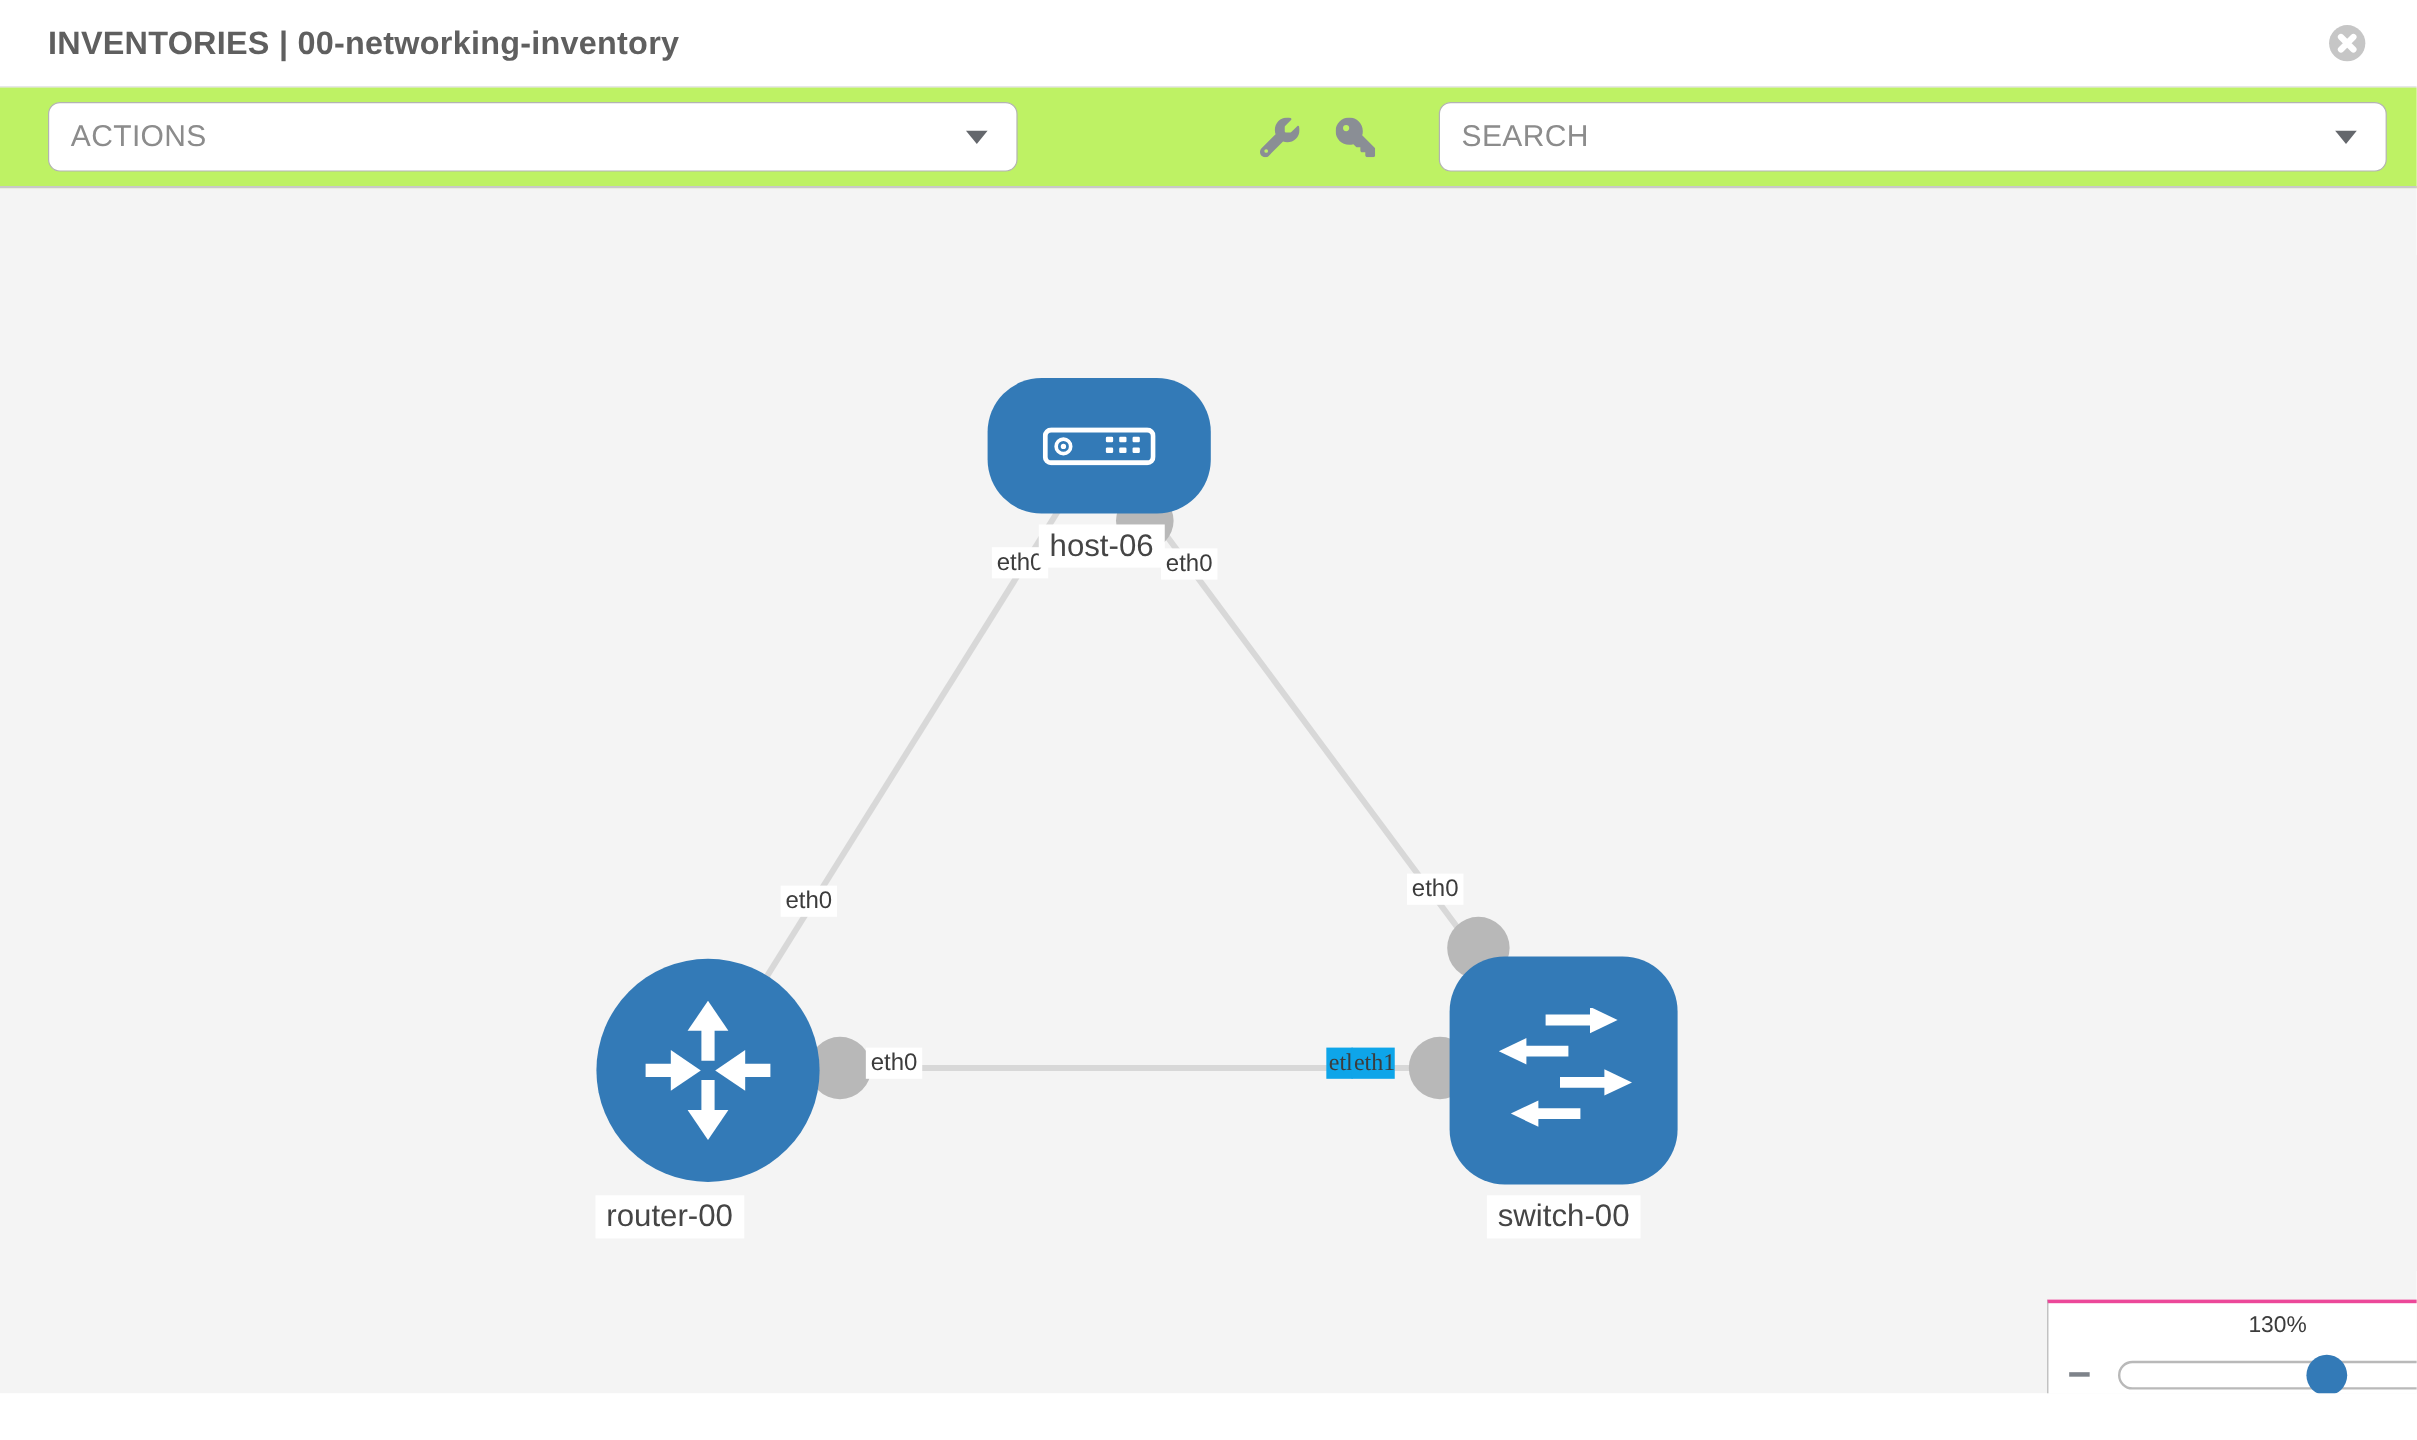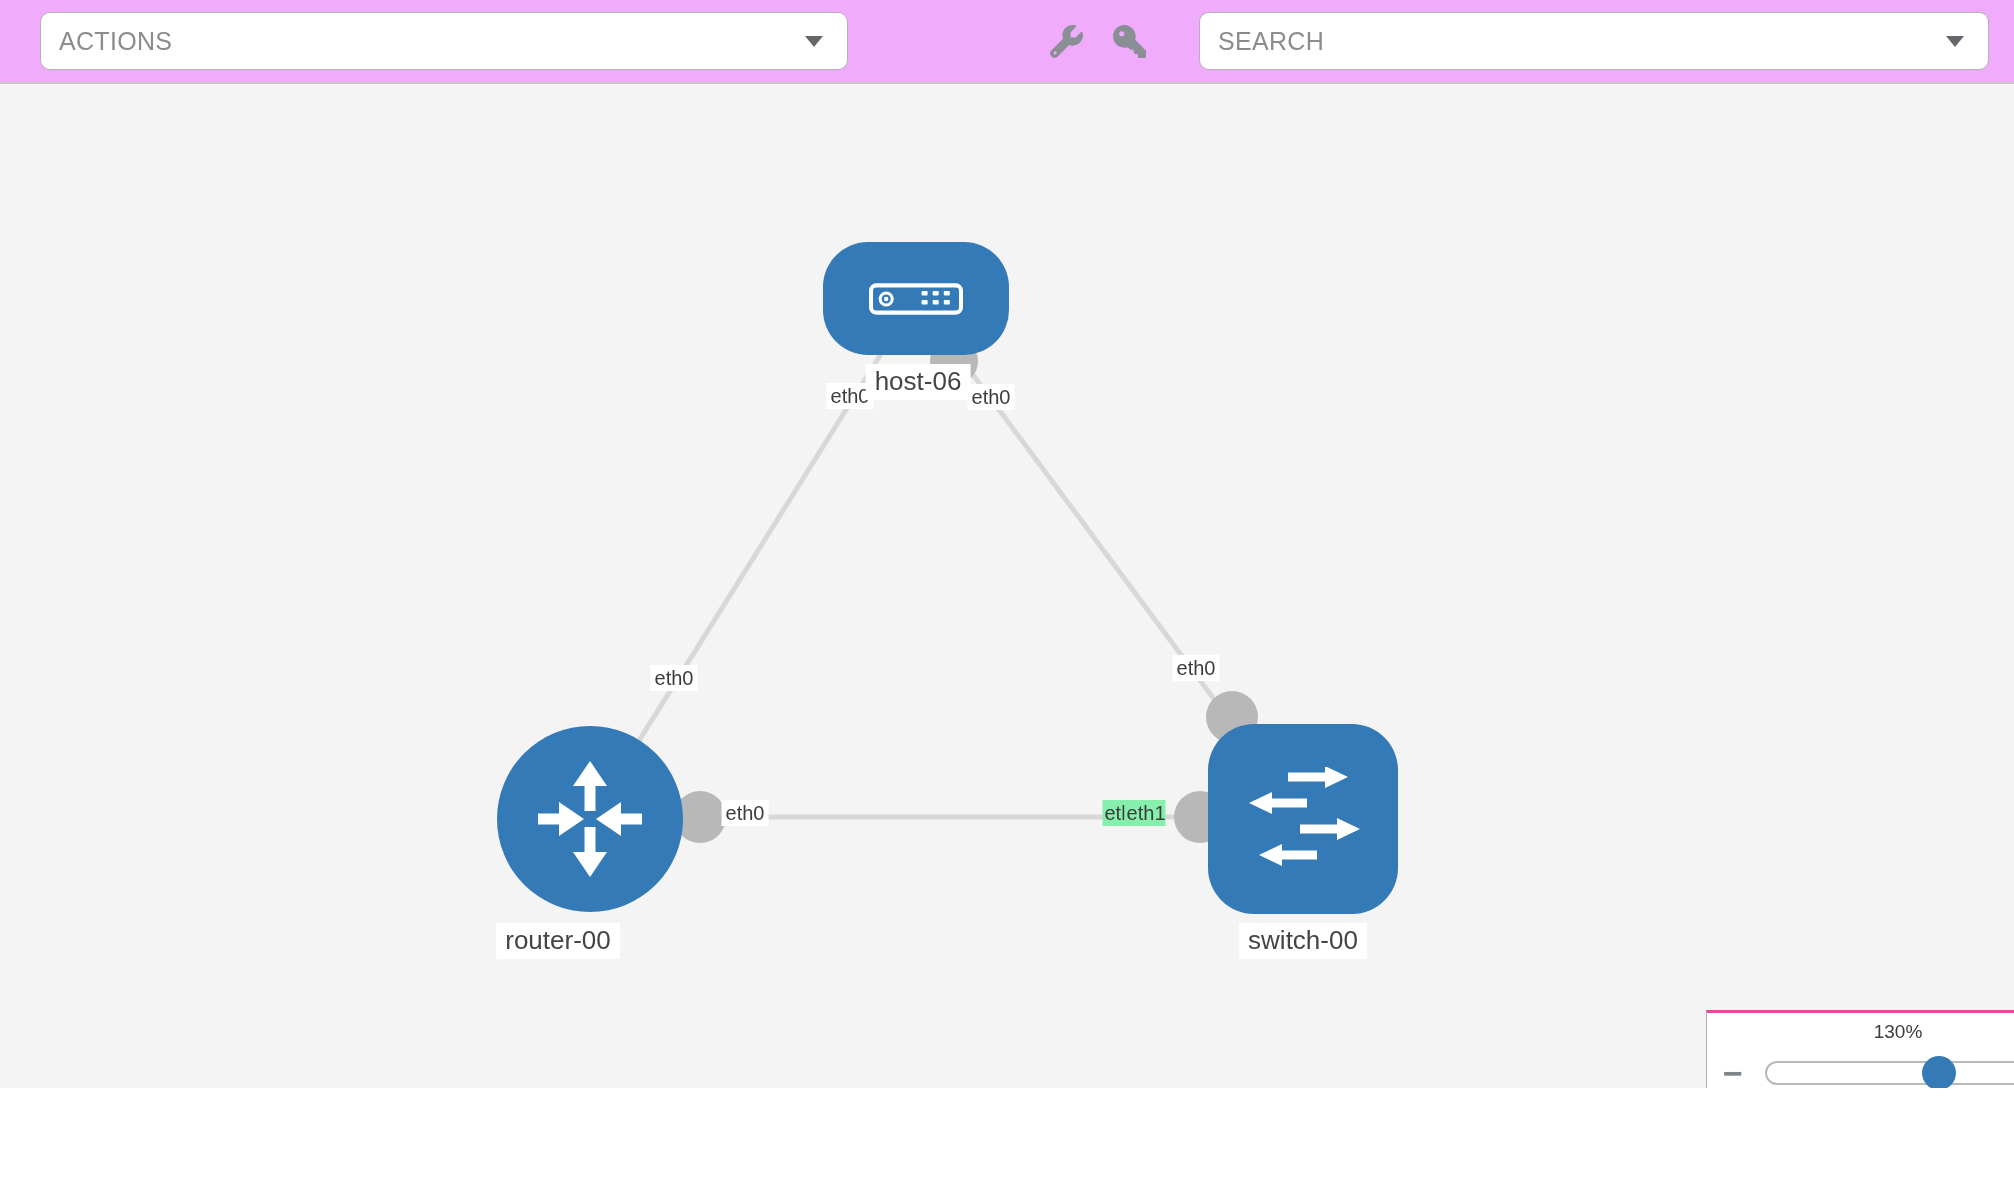--- a/index.html
+++ b/index.html
@@ -16,21 +16,21 @@
   .titlebar h1{
     margin:0 0 0 40px;font-size:27px;font-weight:700;color:#5f5f5f;
     letter-spacing:.2px;
   }
   .close-btn{
     margin-left:auto;margin-right:41px;border:none;background:transparent;
     padding:0;cursor:pointer;line-height:0;
   }
   
   .toolbar{
-    height:82px;background:#f0abfc;border-bottom:2px solid #c9c9c9;
+    height:82px;background:#bef264;border-bottom:2px solid #c9c9c9;
     display:flex;align-items:center;padding:0 0 0 40px;box-sizing:content-box;
   }
   .select{
     height:58px;background:#fff;border:1px solid #b3b3b3;border-radius:10px;
     display:flex;align-items:center;box-sizing:border-box;cursor:pointer;
   }
   .select .sel-label{
     margin-left:18px;font-size:25px;color:#8c8c8c;letter-spacing:.3px;
   }
   .caret{
@@ -62,21 +62,21 @@
   }
   .elabel{
     position:absolute;transform:translate(-50%,-50%);
     background:#fff;color:#3c3c3c;font-size:20px;line-height:1.1;
     padding:2px 4px;white-space:nowrap;
   }
   .elabel-pair{
     position:absolute;transform:translate(-50%,-50%);display:flex;white-space:nowrap;
   }
   .elabel-pair span{
-    background:#86efac;color:#3c3c3c;font-size:20px;line-height:1.1;padding:2px 0 2px 2px;
+    background:#0ea5e9;color:#3c3c3c;font-size:20px;line-height:1.1;padding:2px 0 2px 2px;font-family:Liberation Serif, serif;
   }
   .elabel-pair .artifact{padding-right:0;margin-right:-1px;}
   
   .zoom-panel{
     position:absolute;left:1706px;top:926px;width:383px;height:117px;
     background:#fff;border-top:3px solid #ec4899;border-left:1px solid #b3b3b3;
     box-sizing:border-box;
   }
   .zoom-value{
     position:absolute;top:8px;left:0;right:0;text-align:center;
@@ -98,20 +98,29 @@
   .zoom-thumb{
     position:absolute;left:155px;top:-7px;width:34px;height:34px;border-radius:50%;
     background:#337ab7;cursor:grab;
   }
 </style>
 </head>
 <body>
 
 <div class="app">
 
+  <header class="titlebar">
+    <h1>INVENTORIES | 00-networking-inventory</h1>
+    <button class="close-btn">
+      <svg width="34" height="34" viewBox="0 0 36 36">
+        <circle cx="18" cy="18" r="16" fill="#c6c6c6"></circle>
+        <path d="M12.5 12.5 L23.5 23.5 M23.5 12.5 L12.5 23.5" stroke="#fff" stroke-width="5.5" stroke-linecap="round"></path>
+      </svg>
+    </button>
+  </header>
 
   <div class="toolbar">
     <div class="select actions">
       <span class="sel-label">ACTIONS</span>
       <span class="caret"></span>
     </div>
 
     <button class="icon-btn wrench">
       <svg width="33" height="33" viewBox="0 0 512 512">
         <path fill="#8a8e95" d="M352 320c88.4 0 160-71.6 160-160c0-15.3-2.2-30.1-6.2-44.2c-3.1-10.8-16.4-13.2-24.3-5.3l-76.8 76.8c-3 3-7.1 4.7-11.3 4.7L336 192c-8.8 0-16-7.2-16-16l0-57.4c0-4.2 1.7-8.3 4.7-11.3l76.8-76.8c7.9-7.9 5.4-21.2-5.3-24.3C382.1 2.2 367.3 0 352 0C263.6 0 192 71.6 192 160c0 19.1 3.4 37.5 9.5 54.5L19.9 396.1C7.2 408.8 0 426.1 0 444.1C0 481.6 30.4 512 67.9 512c18 0 35.3-7.2 48-19.9L297.5 310.5c17 6.2 35.4 9.5 54.5 9.5zM80 408a24 24 0 1 1 0 48 24 24 0 1 1 0-48z"></path>

